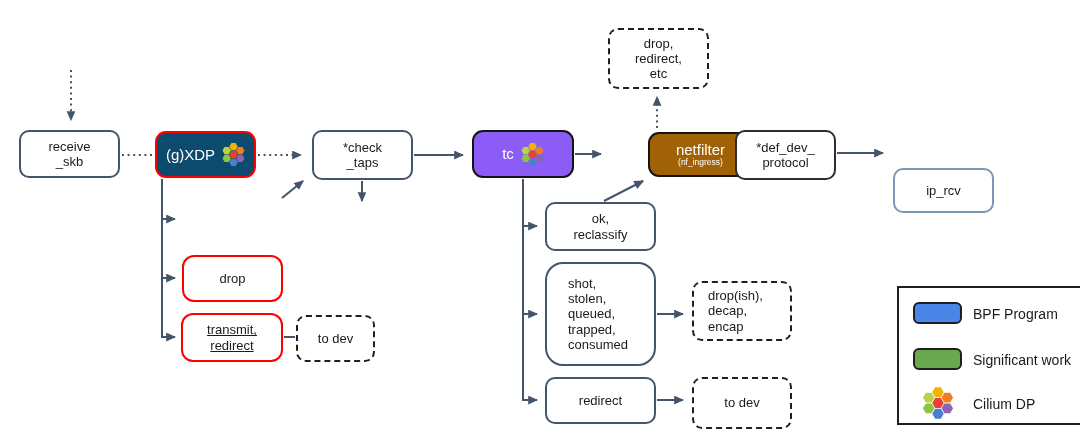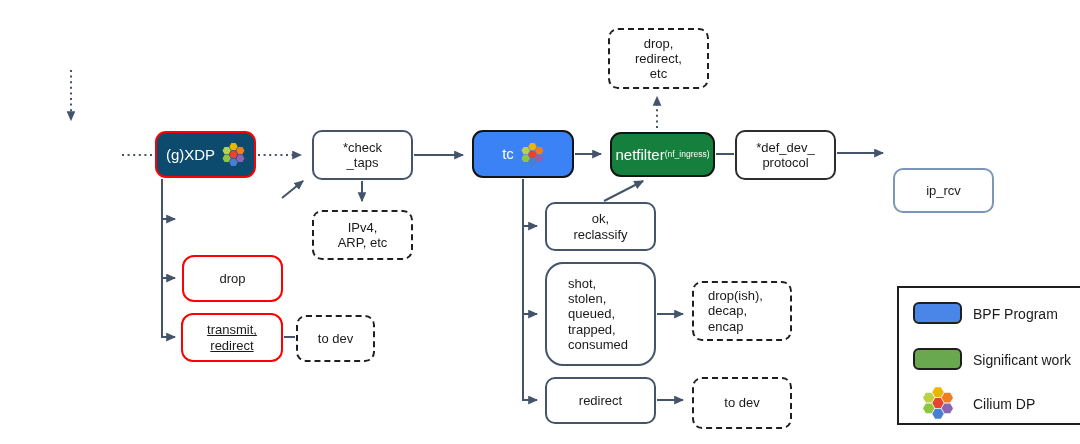--- a/index.html
+++ b/index.html
@@ -6,24 +6,24 @@
   .canvas{position:relative;width:1080px;height:444px;background:#fff;overflow:hidden;
           font-family:"Liberation Sans",sans-serif;}
   .wires{position:absolute;left:0;top:0;z-index:0;}
   .node{position:absolute;box-sizing:border-box;z-index:1;background:#fff;
         display:flex;align-items:center;justify-content:center;text-align:center;
         white-space:pre-line;font-size:13px;line-height:1.18;color:#1a1a1a;border-radius:10px;}
   .slate{border:2px solid #44546a;}
   .lightslate{border:2px solid #7b96b6;}
   .redbox{border:2px solid #fe0000;border-radius:12px;}
   .dashedbox{border:2px dashed #1f1f1f;background:#fff;}
-  .bluefill{background:#3b82f6;border:2.5px solid #141414;color:#fff;font-size:15px;border-radius:11px;}
+  .bluefill{background:#8b5cf6;border:2.5px solid #141414;color:#fff;font-size:15px;border-radius:11px;}
   .gxdp{background:#0c4a6e;border:2.5px solid #fe0000;color:#fff;font-size:15px;border-radius:11px;}
-  .greenfill{background:#15803d;border:2.5px solid #141414;color:#fff;border-radius:11px;
-             flex-direction:row;line-height:1.05;}
+  .greenfill{background:#a16207;border:2.5px solid #141414;color:#fff;border-radius:11px;
+             flex-direction:column;line-height:1.05;margin-left:38px;}
   .darkbox{border:2px solid #2d2d2d;}
   .leftalign{justify-content:flex-start;text-align:left;}
   .nf-title{font-size:15px;}
   .nf-sub{font-size:8.5px;}
   .iconrow{display:flex;align-items:center;justify-content:center;gap:7px;white-space:pre;}
   .legend{position:absolute;box-sizing:border-box;z-index:1;border:2px solid #1f1f1f;background:#fff;}
   .legend .sw{position:absolute;width:49px;height:22px;border:2px solid #1f1f1f;border-radius:6px;box-sizing:border-box;}
   .sw-blue{background:#4a86e8;}
   .sw-green{background:#6aa84f;}
   .legend .lbl{position:absolute;left:74px;font-size:14px;color:#1a1a1a;}
@@ -77,20 +77,22 @@
 
       <path d="M523,179 V226 H537" marker-end="url(#ah)"></path>
       <path d="M523,226 V314 H537" marker-end="url(#ah)"></path>
       <path d="M523,314 V400 H537" marker-end="url(#ah)"></path>
       <path d="M604,201 L643,181" marker-end="url(#ah)"></path>
       <path d="M657,314 H683" marker-end="url(#ah)"></path>
       <path d="M657,400 H683" marker-end="url(#ah)"></path>
     </g>
   </svg>
 
+  <div class="node slate" style="left:19px;top:130px;width:101px;height:48px;">receive
+_skb</div>
 
   <div class="node gxdp iconrow" style="left:155px;top:131px;width:101px;height:47px;">
     <span>(g)XDP</span>
     <svg width="23" height="25" viewBox="-12 -13 24 26">
         <use href="#cilium-hex"></use>
       </svg>
   </div>
 
   <div class="node slate" style="left:312px;top:130px;width:101px;height:50px;">*check
 _taps</div>
@@ -113,22 +115,20 @@
   <div class="node lightslate" style="left:893px;top:132px;width:101px;height:45px;margin-top:36px;">ip_rcv</div>
 
   <div class="node dashedbox" style="left:608px;top:28px;width:101px;height:61px;">drop,
 redirect,
 etc</div>
 
   <div class="node redbox" style="left:182px;top:255px;width:101px;height:47px;">drop</div>
   <div class="node redbox" style="left:181px;top:313px;width:102px;height:49px;text-decoration:underline;">transmit,
 redirect</div>
   <div class="node dashedbox" style="left:296px;top:315px;width:79px;height:47px;">to dev</div>
-  <div class="node dashedbox" style="left:312px;top:210px;width:101px;height:50px;">IPv4,
-ARP, etc</div>
 
   <div class="node slate" style="left:545px;top:202px;width:111px;height:49px;">ok,
 reclassify</div>
   <div class="node slate leftalign" style="left:545px;top:262px;width:111px;height:104px;border-radius:18px;padding-left:21px;">shot,
 stolen,
 queued,
 trapped,
 consumed</div>
   <div class="node dashedbox leftalign" style="left:692px;top:281px;width:100px;height:60px;padding-left:14px;">drop(ish),
 decap,

